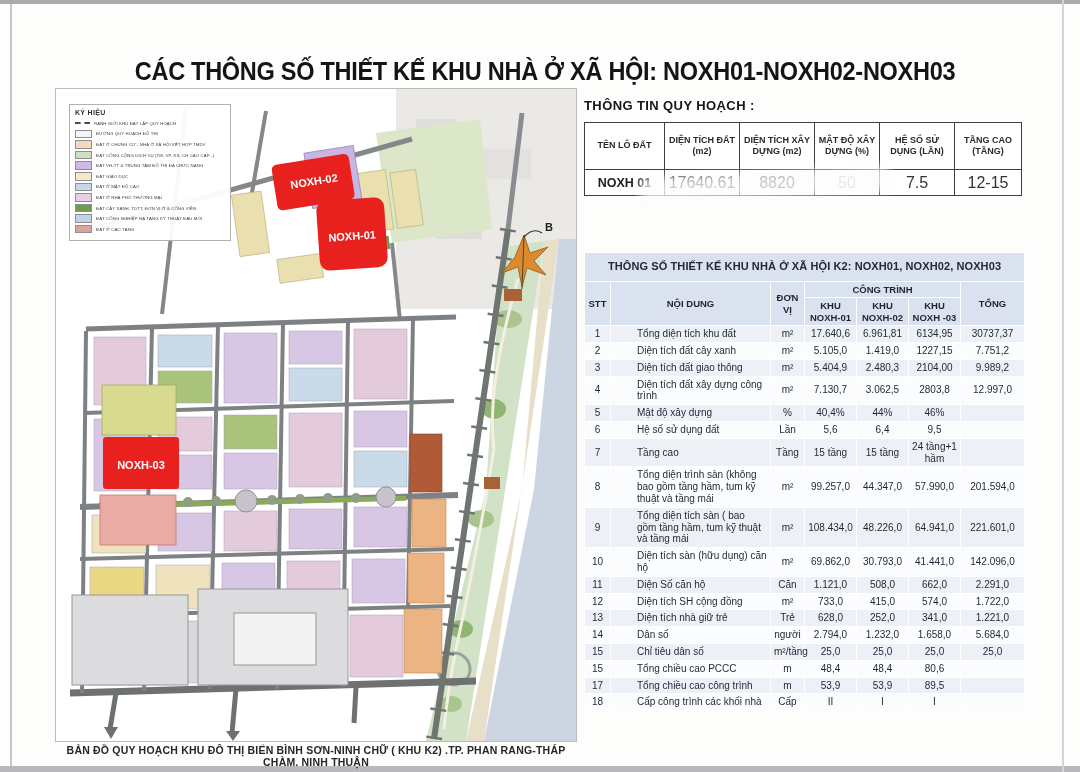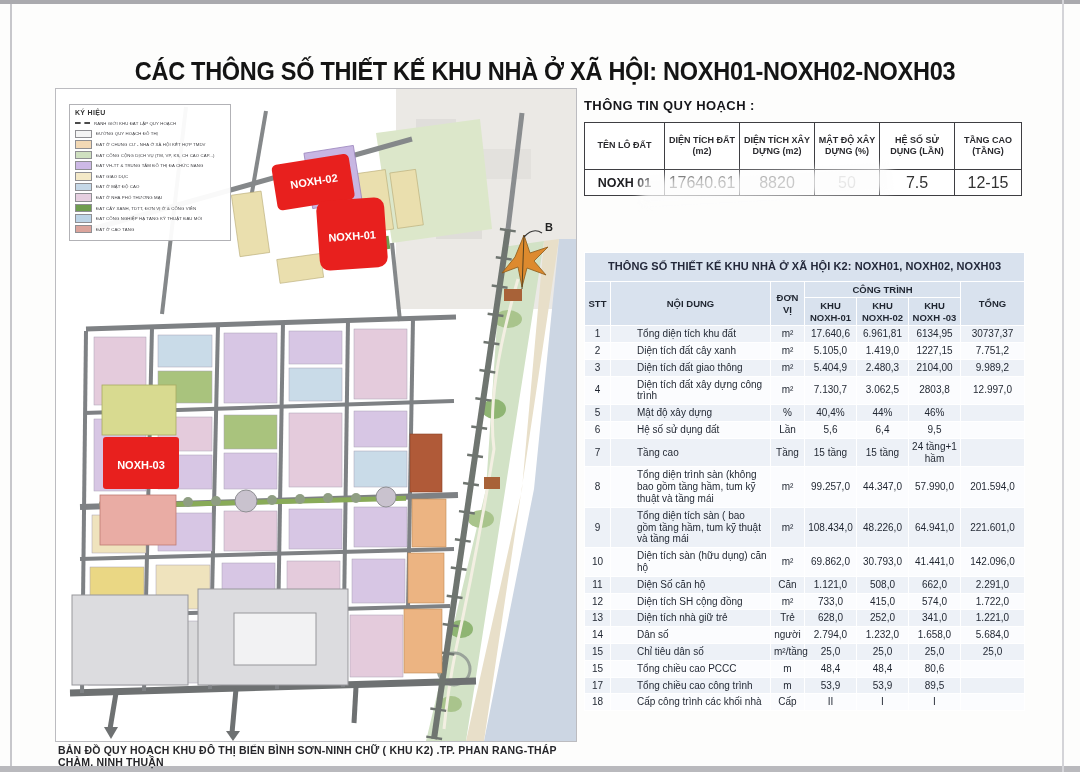--- a/index.html
+++ b/index.html
@@ -26,21 +26,21 @@
   .legend{
     position:absolute;left:13px;top:15px;width:150px;background:rgba(255,255,255,.95);
     border:1px solid #b2b2b6;padding:4px 5px 5px 5px;z-index:5;
   }
   .legend-title{font-size:7px;font-weight:bold;color:#333;margin-bottom:2px;letter-spacing:.3px;}
   .leg-row{display:flex;align-items:center;height:10.6px;overflow:hidden;}
   .leg-swatch{width:15px;height:6.5px;border:0.5px solid #8f8f93;flex:0 0 15px;margin-right:4px;}
   .leg-swatch.line{border:none;height:0;border-top:2px dashed #4a4a4a;}
   .leg-label{font-size:4.3px;color:#3c3c40;white-space:nowrap;letter-spacing:.1px;}
   .map-caption{
-    position:absolute;left:58px;top:744px;width:516px;text-align:left;
+    position:absolute;left:58px;top:744px;width:516px;text-align:center;
     font-size:10.5px;font-weight:bold;color:#26262a;letter-spacing:.2px;
   }
   .noxh-label{fill:#ffffff;font-weight:bold;font-size:11px;font-family:"Liberation Sans",sans-serif;}
   .north-label{fill:#222;font-weight:bold;font-size:11px;font-family:"Liberation Sans",sans-serif;}
 
   
   .plan-heading{
     position:absolute;left:584px;top:98px;font-size:13px;font-weight:bold;color:#16161a;
     letter-spacing:.4px;
   }

